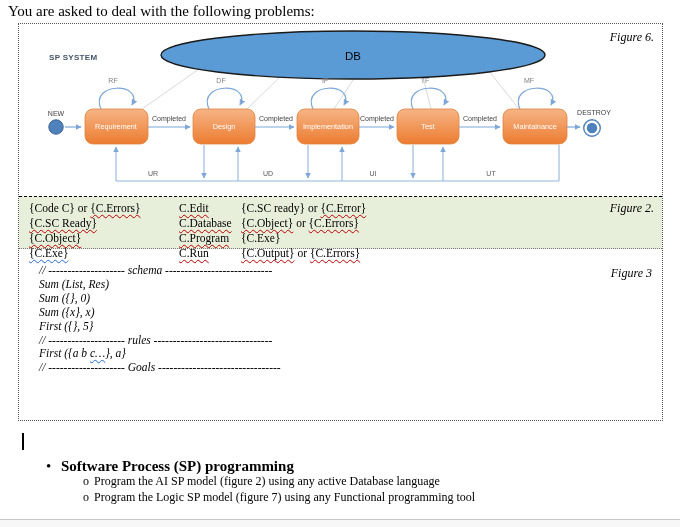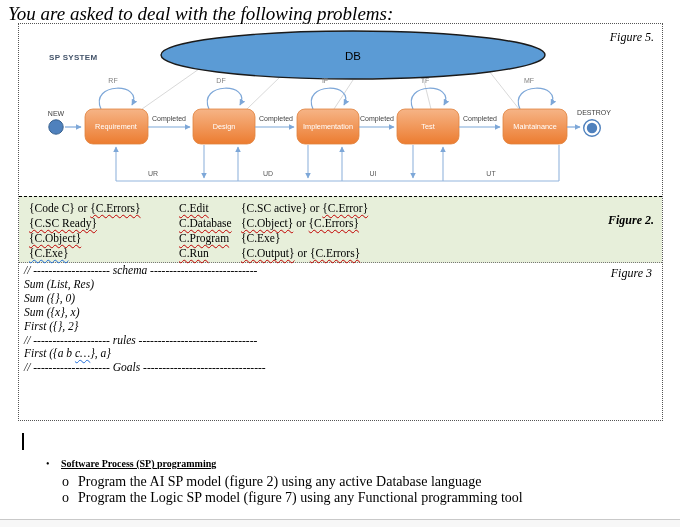--- a/index.html
+++ b/index.html
@@ -1,54 +1,54 @@
 <!DOCTYPE html>
 <html><head>
 <meta charset="utf-8">
 <style>
   html,body{margin:0;padding:0;}
   body{width:680px;height:527px;position:relative;background:#ffffff;
        font-family:"Liberation Serif",serif;color:#000;overflow:hidden;}
 
-  .intro{position:absolute;left:8px;top:3px;font-size:19px;font-style:italic;}
+  .intro{position:absolute;left:8px;top:3px;font-size:15px;}
 
   .docbox{position:absolute;left:18px;top:23px;width:643px;height:396px;
           border:1px dotted #555;}
 
   
   .fig1svg{position:absolute;left:0;top:0;}
   .diagram text{font-family:"Liberation Sans",sans-serif;}
   .figlabel{font-style:italic;font-size:12px;}
   .fig1label{position:absolute;top:6px;right:8px;}
 
   
-  .fig2{position:absolute;left:0;top:172px;width:643px;height:67px;
+  .fig2{position:absolute;left:0;top:172px;width:643px;height:53px;
         background:#e7efda;border-top:1px dashed #000;border-bottom:1px dotted #777;
         box-sizing:border-box;}
   .fig2rows{padding:4px 0 0 10px;font-size:11.5px;}
   .f2row{display:grid;grid-template-columns:150px 62px auto;line-height:15px;white-space:nowrap;}
-  .fig2label{position:absolute;top:16px;right:8px;font-weight:bold;}
+  .fig2label{position:absolute;top:4px;right:8px;}
 
   
   .fig3{position:absolute;left:0;top:240px;width:643px;height:155px;
         font-style:italic;font-size:11.5px;}
-  .f3line{line-height:13.9px;margin-left:5px;white-space:nowrap;}
+  .f3line{line-height:13.9px;margin-left:20px;white-space:nowrap;}
   .f3line.ind{}
   .fig3label{position:absolute;top:2px;right:10px;font-style:italic;}
 
   .sq-red{text-decoration:underline;text-decoration-style:wavy;text-decoration-color:#c00000;
           text-decoration-thickness:1px;text-underline-offset:2px;}
   .sq-blue{text-decoration:underline;text-decoration-style:wavy;text-decoration-color:#1f6bd6;
           text-decoration-thickness:1px;text-underline-offset:2px;}
 
   
   .caret{position:absolute;left:22px;top:433px;width:1.5px;height:17px;background:#000;}
-  .b1{position:absolute;left:46px;top:458px;font-size:10px;font-weight:bold;white-space:nowrap;text-decoration:underline;}
+  .b1{position:absolute;left:46px;top:458px;font-size:15px;font-weight:bold;white-space:nowrap;}
   .b1 .dot{display:inline-block;width:15px;font-weight:normal;}
-  .b2{position:absolute;left:62px;font-size:14px;white-space:nowrap;}
+  .b2{position:absolute;left:78px;font-size:12px;white-space:nowrap;text-align:center;}
   .b2 .o{display:inline-block;width:16px;}
   .b2.i0{top:474px;}
   .b2.i1{top:490px;}
   .pagebreak{position:absolute;left:0;top:519px;width:680px;height:8px;
              border-top:1px solid #c9c9c9;background:#f7f7f7;}
 </style>
 </head>
 <body>
 
 <div class="intro">You are asked to deal with the following problems:</div>
@@ -141,28 +141,28 @@
       <text x="354" y="152">UI</text>
       <text x="472" y="152">UT</text>
     </g>
 
     <text x="37" y="92" text-anchor="middle" font-size="7" fill="#404040">NEW</text>
     <circle cx="37" cy="103" r="7.2" fill="#4f81bd" stroke="#38618f" stroke-width="1"></circle>
     <text x="575" y="91" text-anchor="middle" font-size="7" fill="#404040">DESTROY</text>
     <circle cx="573" cy="104" r="8.3" fill="none" stroke="#4f81bd" stroke-width="1.4"></circle>
     <circle cx="573" cy="104" r="5.2" fill="#4f81bd"></circle>
   </svg>
-  <div class="figlabel fig1label">Figure 5.</div>
+  <div class="figlabel fig1label">Figure 6.</div>
 
   <div class="fig2">
     <div class="fig2rows">
         <div class="f2row">
           <div><span>{Code C} or </span><span class="sq-red">{C.Errors}</span></div>
           <div><span class="sq-red">C.Edit</span></div>
-          <div><span>{C.SC active} or </span><span class="sq-red">{C.Error}</span></div>
+          <div><span>{C.SC ready} or </span><span class="sq-red">{C.Error}</span></div>
         </div>
         <div class="f2row">
           <div><span class="sq-red">{C.SC Ready}</span></div>
           <div><span class="sq-red">C.Database</span></div>
           <div><span class="sq-red">{C.Object}</span><span> or </span><span class="sq-red">{C.Errors}</span></div>
         </div>
         <div class="f2row">
           <div><span class="sq-red">{C.Object}</span></div>
           <div><span class="sq-red">C.Program</span></div>
           <div><span>{C.Exe}</span></div>
@@ -175,21 +175,21 @@
       </div>
     <div class="figlabel fig2label">Figure 2.</div>
   </div>
 
   <div class="fig3">
     <div>
         <div class="f3line"><span>// -------------------- schema ----------------------------</span></div>
         <div class="f3line ind"><span>Sum (List, Res)</span></div>
         <div class="f3line ind"><span>Sum ({}, 0)</span></div>
         <div class="f3line ind"><span>Sum ({x}, x)</span></div>
-        <div class="f3line ind"><span>First ({}, 2}</span></div>
+        <div class="f3line ind"><span>First ({}, 5}</span></div>
         <div class="f3line"><span>// -------------------- rules -------------------------------</span></div>
         <div class="f3line ind"><span>First ({a b </span><span class="sq-blue">c…</span><span>}, a}</span></div>
         <div class="f3line"><span>// -------------------- Goals --------------------------------</span></div>
       </div>
     <div class="figlabel fig3label">Figure 3</div>
   </div>
 </div>
 
 <div class="caret"></div>
 

